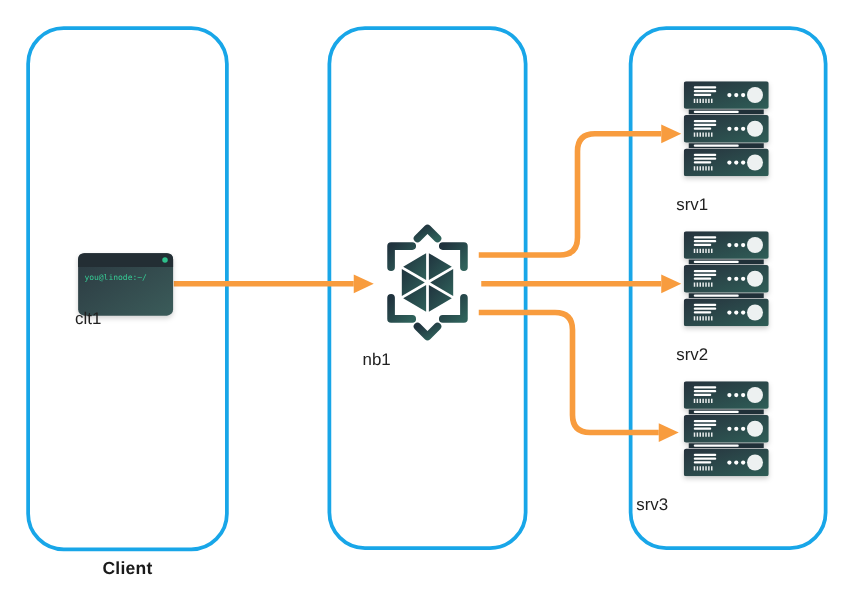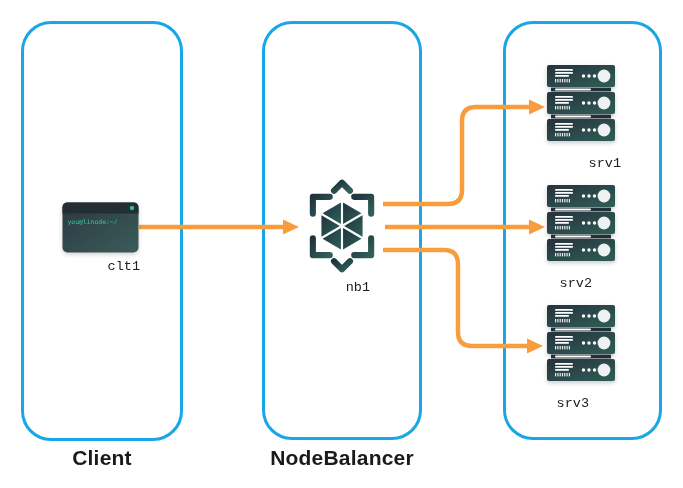--- a/index.html
+++ b/index.html
@@ -7,33 +7,33 @@
     position:relative;width:683px;height:488px;background:#ffffff;overflow:hidden;
     font-family:"Liberation Sans", sans-serif;
   }
   .zone{
     position:absolute;border:3px solid #18A6E8;border-radius:30px;background:transparent;
   }
   .zone-client{left:21px;top:21px;width:156px;height:414px;}
   .zone-nb{left:262px;top:21px;width:154px;height:413px;}
   .zone-backend{left:503px;top:21px;width:153px;height:413px;}
   .zone-label{
-    position:absolute;text-align:center;font-weight:700;font-size:21px;color:#1a1a1a;
+    position:absolute;text-align:center;font-weight:700;font-size:14px;color:#1a1a1a;
     letter-spacing:.2px;
   }
   .zl-client{left:21px;top:446px;width:162px;}
   .zl-nb{left:254px;top:446px;width:176px;}
   .zl-backend{left:487px;top:446px;width:186px;}
   .node-label{
-    position:absolute;text-align:right;font-size:13.5px;color:#212121;font-family:Liberation Mono, monospace;
+    position:absolute;text-align:left;font-size:13.5px;color:#212121;
   }
-  .nl-clt1{left:60px;top:259px;width:80px;}
+  .nl-clt1{left:60px;top:247px;width:80px;}
   .nl-nb1{left:290px;top:280px;width:80px;}
   .nl-srv1{left:541px;top:156px;width:80px;}
-  .nl-srv2{left:512px;top:276px;width:80px;}
+  .nl-srv2{left:541px;top:276px;width:80px;}
   .nl-srv3{left:509px;top:396px;width:80px;}
   .arrows{position:absolute;left:0;top:0;width:683px;height:488px;pointer-events:none;}
   .term{position:absolute;left:62px;top:202px;filter:drop-shadow(0 2px 2px rgba(0,0,0,.18));}
   .nbicon{position:absolute;left:295px;top:177px;}
   .stack{position:absolute;left:547px;filter:drop-shadow(0 2px 2px rgba(0,0,0,.20));}
   .stack-1{top:65px;} .stack-2{top:185px;} .stack-3{top:305px;}
   .defs-hidden{position:absolute;width:0;height:0;overflow:hidden;}
   .term-prompt{font-family:"DejaVu Sans Mono", monospace;}
 </style>
 </head>
@@ -150,15 +150,14 @@
       <use href="#unit" y="54"></use>
   </svg>
 
   <div class="node-label nl-clt1">clt1</div>
   <div class="node-label nl-nb1">nb1</div>
   <div class="node-label nl-srv1">srv1</div>
   <div class="node-label nl-srv2">srv2</div>
   <div class="node-label nl-srv3">srv3</div>
 
   <div class="zone-label zl-client">Client</div>
-  <div class="zone-label zl-nb">NodeBalancer</div>
 
 </div>
 
 </body></html>

